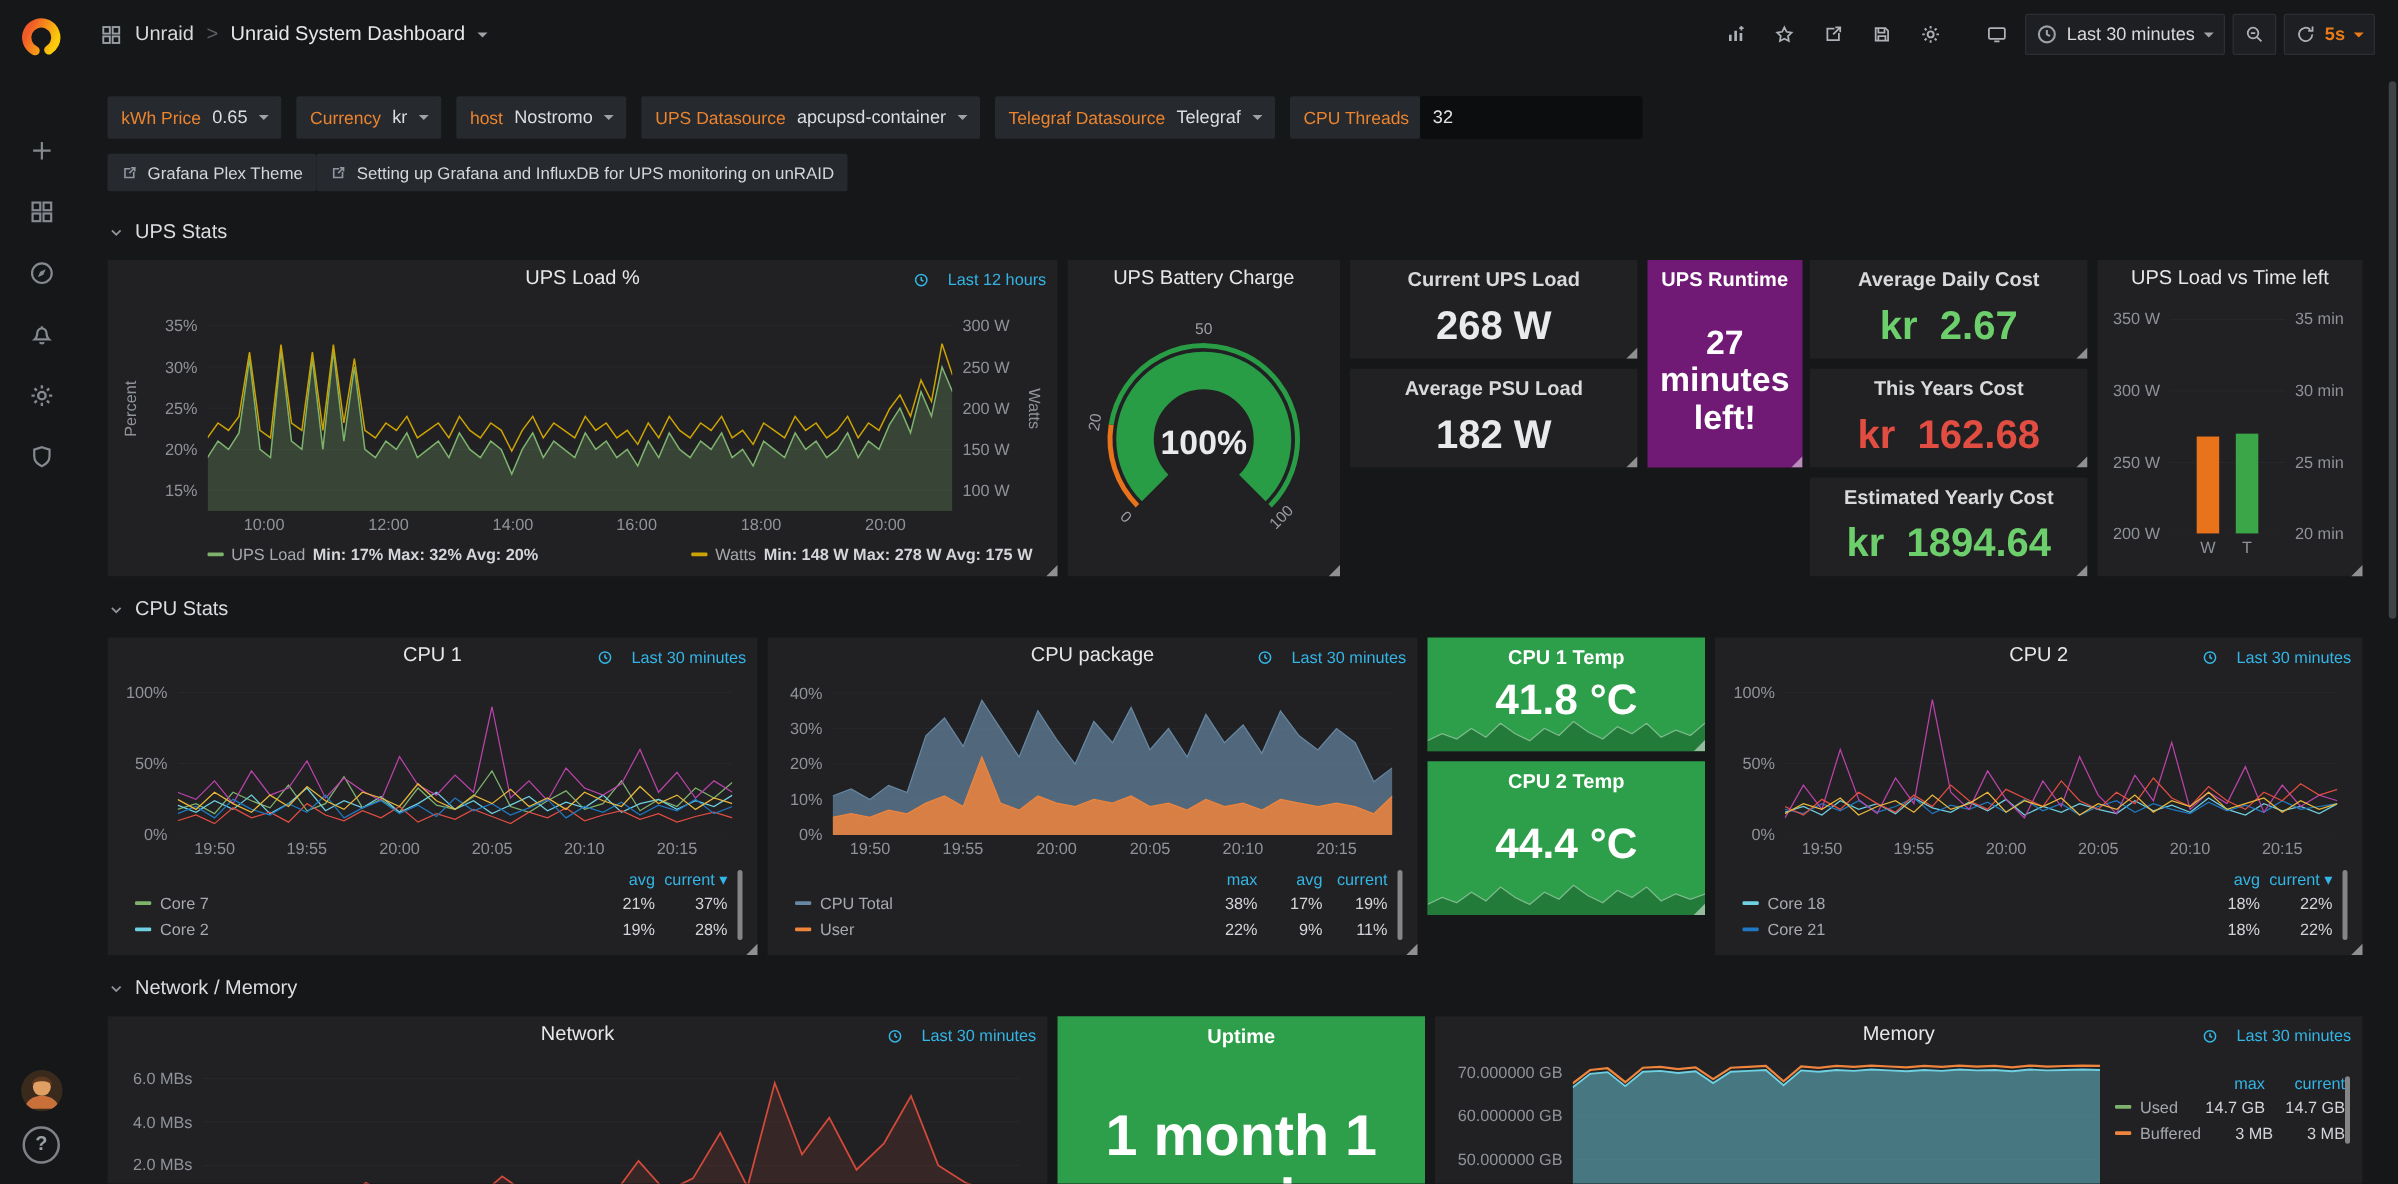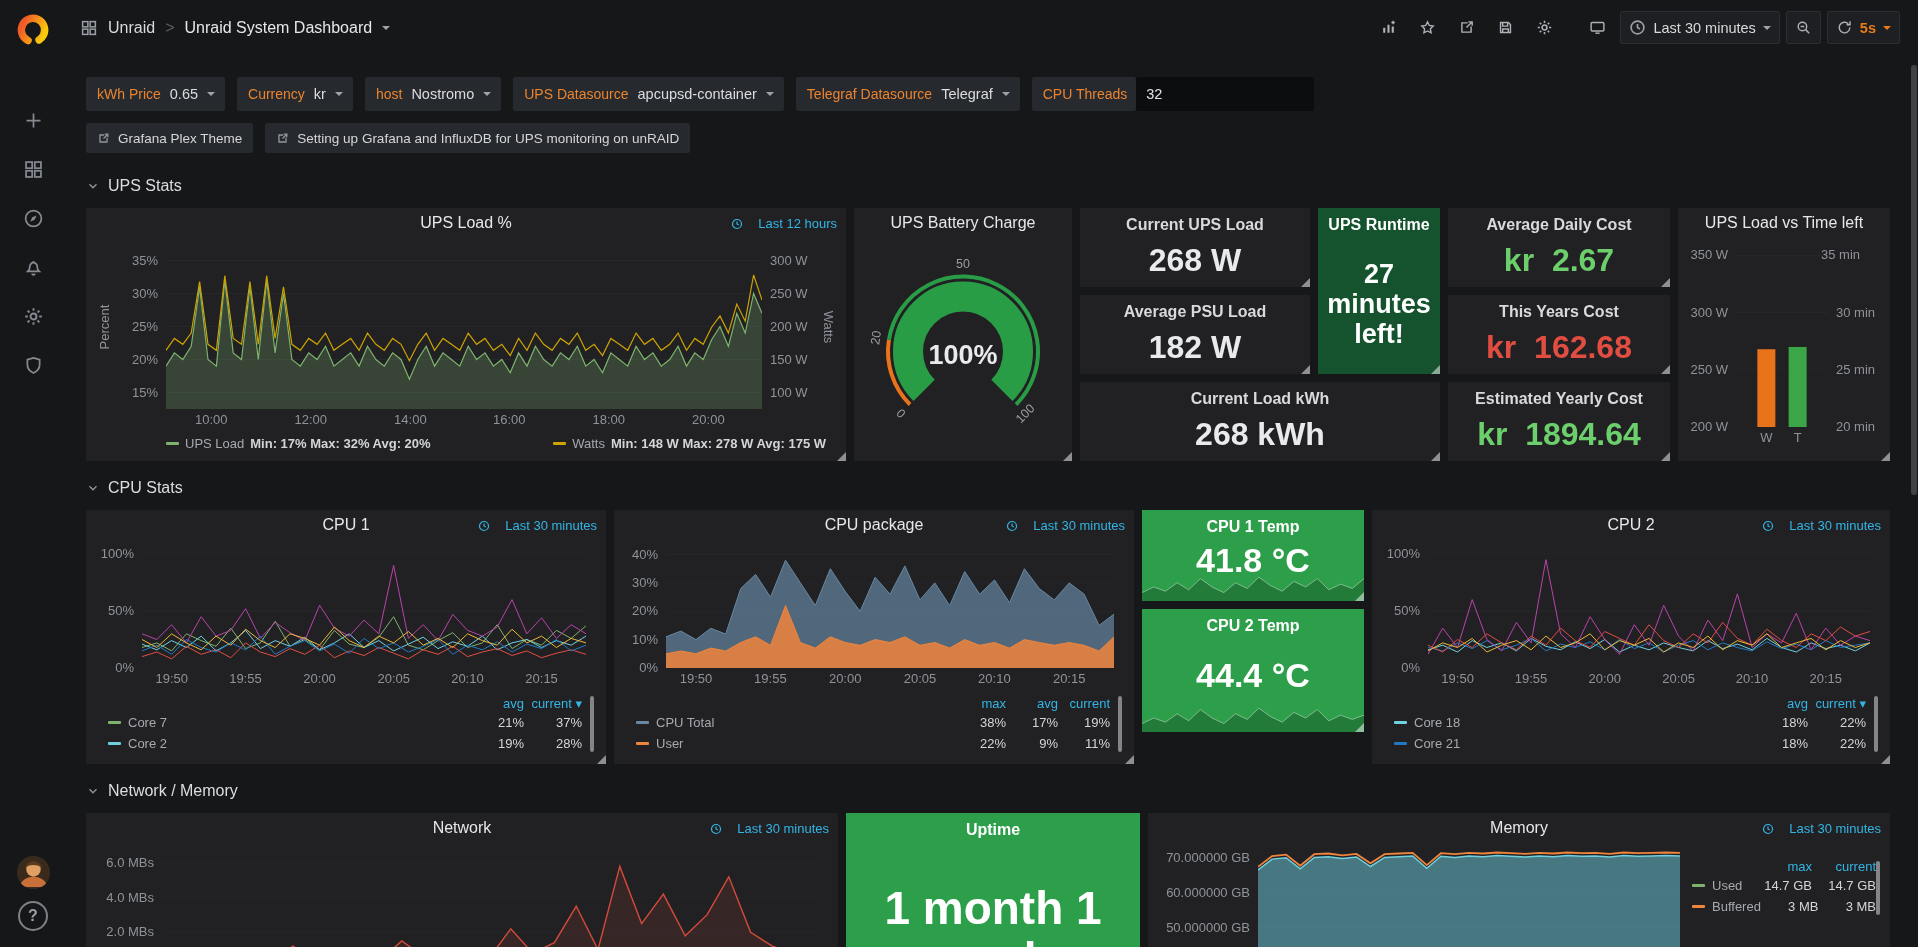--- a/index.html
+++ b/index.html
@@ -37,21 +37,21 @@
   .caret-down.orange{border-top-color:#eb7b18}
   
   .submenu{display:flex;gap:12px;padding:0 20px;margin-top:22px}
   .var-group{display:flex}
   .var-chip{display:flex;align-items:center;height:34px;background:#26292e;border-radius:2px;cursor:pointer}
   .var-label{color:#eb842e;font-size:14px;padding:0 9px 0 11px;white-space:nowrap}
   .var-value{color:#dcdde0;font-size:14.5px;padding-right:9px;white-space:nowrap}
   .var-caret{margin-right:10px}
   .threads-input{height:34px;width:178px;background:#0c0d0f;border:none;outline:none;color:#e3e4e6;
                  font-size:14.5px;padding:0 10px;border-radius:2px;font-family:inherit;box-sizing:border-box}
-  .links-row{display:flex;gap:12px;padding:0 20px;margin-top:12px}
+  .links-row{display:flex;padding:0 20px;margin-top:12px}
   .dash-link{display:flex;align-items:center;gap:8px;height:30px;background:#26292e;padding:0 11px;
              font-size:13.5px;color:#d5d6d9;border-radius:2px;cursor:pointer;text-decoration:none}
   .dash-link svg{width:13px;height:13px;color:#9196a0}
   
   .dash{padding:0 20px}
   .row-header{display:flex;align-items:center;gap:8px;margin:18px 0 13px;font-size:16px;font-weight:500;
               color:#dcdde0;cursor:pointer}
   .row-header.first{margin-top:24px}
   .row-header svg{width:14px;height:14px;color:#8f939a}
   .prow{display:flex;gap:8px;align-items:stretch}
@@ -77,21 +77,21 @@
   .lt-col{text-align:right;color:#d3d5d8;white-space:nowrap}
   .legend-sb{position:absolute;width:4px;border-radius:2px;background:rgba(255,255,255,.45);cursor:pointer}
   .rc{position:absolute;right:0;bottom:0;width:0;height:0;border-style:solid;border-width:0 0 9px 9px;
       border-color:transparent transparent rgba(255,255,255,.5) transparent;cursor:nwse-resize}
   
   .stat{display:flex;flex-direction:column;align-items:center;overflow:hidden}
   .stat-title{margin-top:8px;font-size:16px;font-weight:600;color:#d8d9da;z-index:2;white-space:nowrap}
   .stat-value{flex:1;display:flex;align-items:center;justify-content:center;font-size:32px;font-weight:700;
               color:#e9eaec;white-space:pre;text-align:center}
   .panel.green{background:#2d9e49}
-  .panel.orange{background:#14532d}
+  .panel.orange{background:#701a75}
   .green .stat-title,.orange .stat-title,.green .stat-value,.orange .stat-value{color:#fff}
   .v-green{color:#6ccf6c!important}
   .v-red{color:#e24d42!important}
   .runtime .stat-value{font-size:27px;line-height:1.12;white-space:normal;padding:0 10px}
   .temp .stat-value{font-size:34px;padding-bottom:16px}
   .spark{position:absolute;left:0;right:0;bottom:0;height:28px}
   .uptime .stat-value{flex:none;margin-top:44px;font-size:46px;white-space:normal;line-height:1.1;padding:0 4px}
   
   .page-sb{position:absolute;right:0;top:55px;width:8px;bottom:0}
   .page-sb .thumb{position:absolute;top:10px;right:1px;width:6px;height:430px;background:#3f4347;border-radius:3px}
@@ -367,21 +367,21 @@
                 <path d="M45.96699141100894 166.53300858899107A75 75 0 0 1 24.923374455364666 101.7674151219827" fill="none" stroke="#e8731a" stroke-width="4"></path>
                 <path d="M24.923374455364666 101.7674151219827A75 75 0 1 1 152.03300858899112 166.533008588991" fill="none" stroke="#299c46" stroke-width="4"></path>
                 <text x="36.77460325558383" y="179.72539674441617" text-anchor="middle" fill="#9a9da2" font-size="12.5" transform="rotate(45 36.77460325558383 175.72539674441617)">0</text>
                 <text x="12.08342602762788" y="103.7337670764597" text-anchor="middle" fill="#9a9da2" font-size="12.5" transform="rotate(-81 12.08342602762788 99.7337670764597)">20</text>
                 <text x="98.99999999999999" y="29.5" text-anchor="middle" fill="#9a9da2" font-size="12.5" transform="rotate(0 98.99999999999999 25.5)">50</text>
                 <text x="161.22539674441626" y="179.72539674441612" text-anchor="middle" fill="#9a9da2" font-size="12.5" transform="rotate(-45 161.22539674441626 175.72539674441612)">100</text>
                 <text x="99" y="125.5" text-anchor="middle" fill="#e9eaec" font-size="27" font-weight="700">100%</text>
               </svg></div>
           <i class="rc"></i>
         </div>
-        <div style="width:360px;display:flex;flex-direction:column;gap:8px">
+        <div style="width:360px;display:flex;flex-direction:row;gap:8px">
           <div style="display:flex;gap:8px;height:166px">
             <div style="display:flex;flex-direction:column;gap:8px;width:230px">
               <div class="panel stat" style="height:79px">
                 <div class="stat-title">Current UPS Load</div>
                 <div class="stat-value">268 W</div>
                 <i class="rc"></i>
               </div>
               <div class="panel stat" style="height:79px">
                 <div class="stat-title">Average PSU Load</div>
                 <div class="stat-value">182 W</div>
@@ -427,21 +427,21 @@
                   <line x1="0" x2="92" y1="68.625" y2="68.625" stroke="#26272b"></line>
                   <line x1="0" x2="92" y1="125.8125" y2="125.8125" stroke="#26272b"></line>
                   <line x1="0" x2="92" y1="183" y2="183" stroke="#26272b"></line>
                   <rect x="21.360000000000003" y="105.225" width="18" height="77.775" fill="#e8731a"></rect>
                   <rect x="52.64" y="102.9375" width="18" height="80.0625" fill="#3aa648"></rect>
                 </svg></div>
               <div class="tick" style="left: 0px; width: 40px; text-align: right; top: 9.4375px;">350 W</div>
               <div class="tick" style="left: 0px; width: 40px; text-align: right; top: 66.625px;">300 W</div>
               <div class="tick" style="left: 0px; width: 40px; text-align: right; top: 123.812px;">250 W</div>
               <div class="tick" style="left: 0px; width: 40px; text-align: right; top: 181px;">200 W</div>
-              <div class="tick" style="left: 133px; top: 9.4375px;">35 min</div>
+              <div class="tick" style="left: 148px; top: 9.4375px;">35 min</div>
               <div class="tick" style="left: 148px; top: 66.625px;">30 min</div>
               <div class="tick" style="left: 148px; top: 123.812px;">25 min</div>
               <div class="tick" style="left: 148px; top: 181px;">20 min</div>
               <div class="tick" style="left: 58.36px; width: 40px; text-align: center; top: 192px;">W</div>
               <div class="tick" style="left: 89.64px; width: 40px; text-align: center; top: 192px;">T</div>
             </div>
           <i class="rc"></i>
         </div>
       </div>
 

